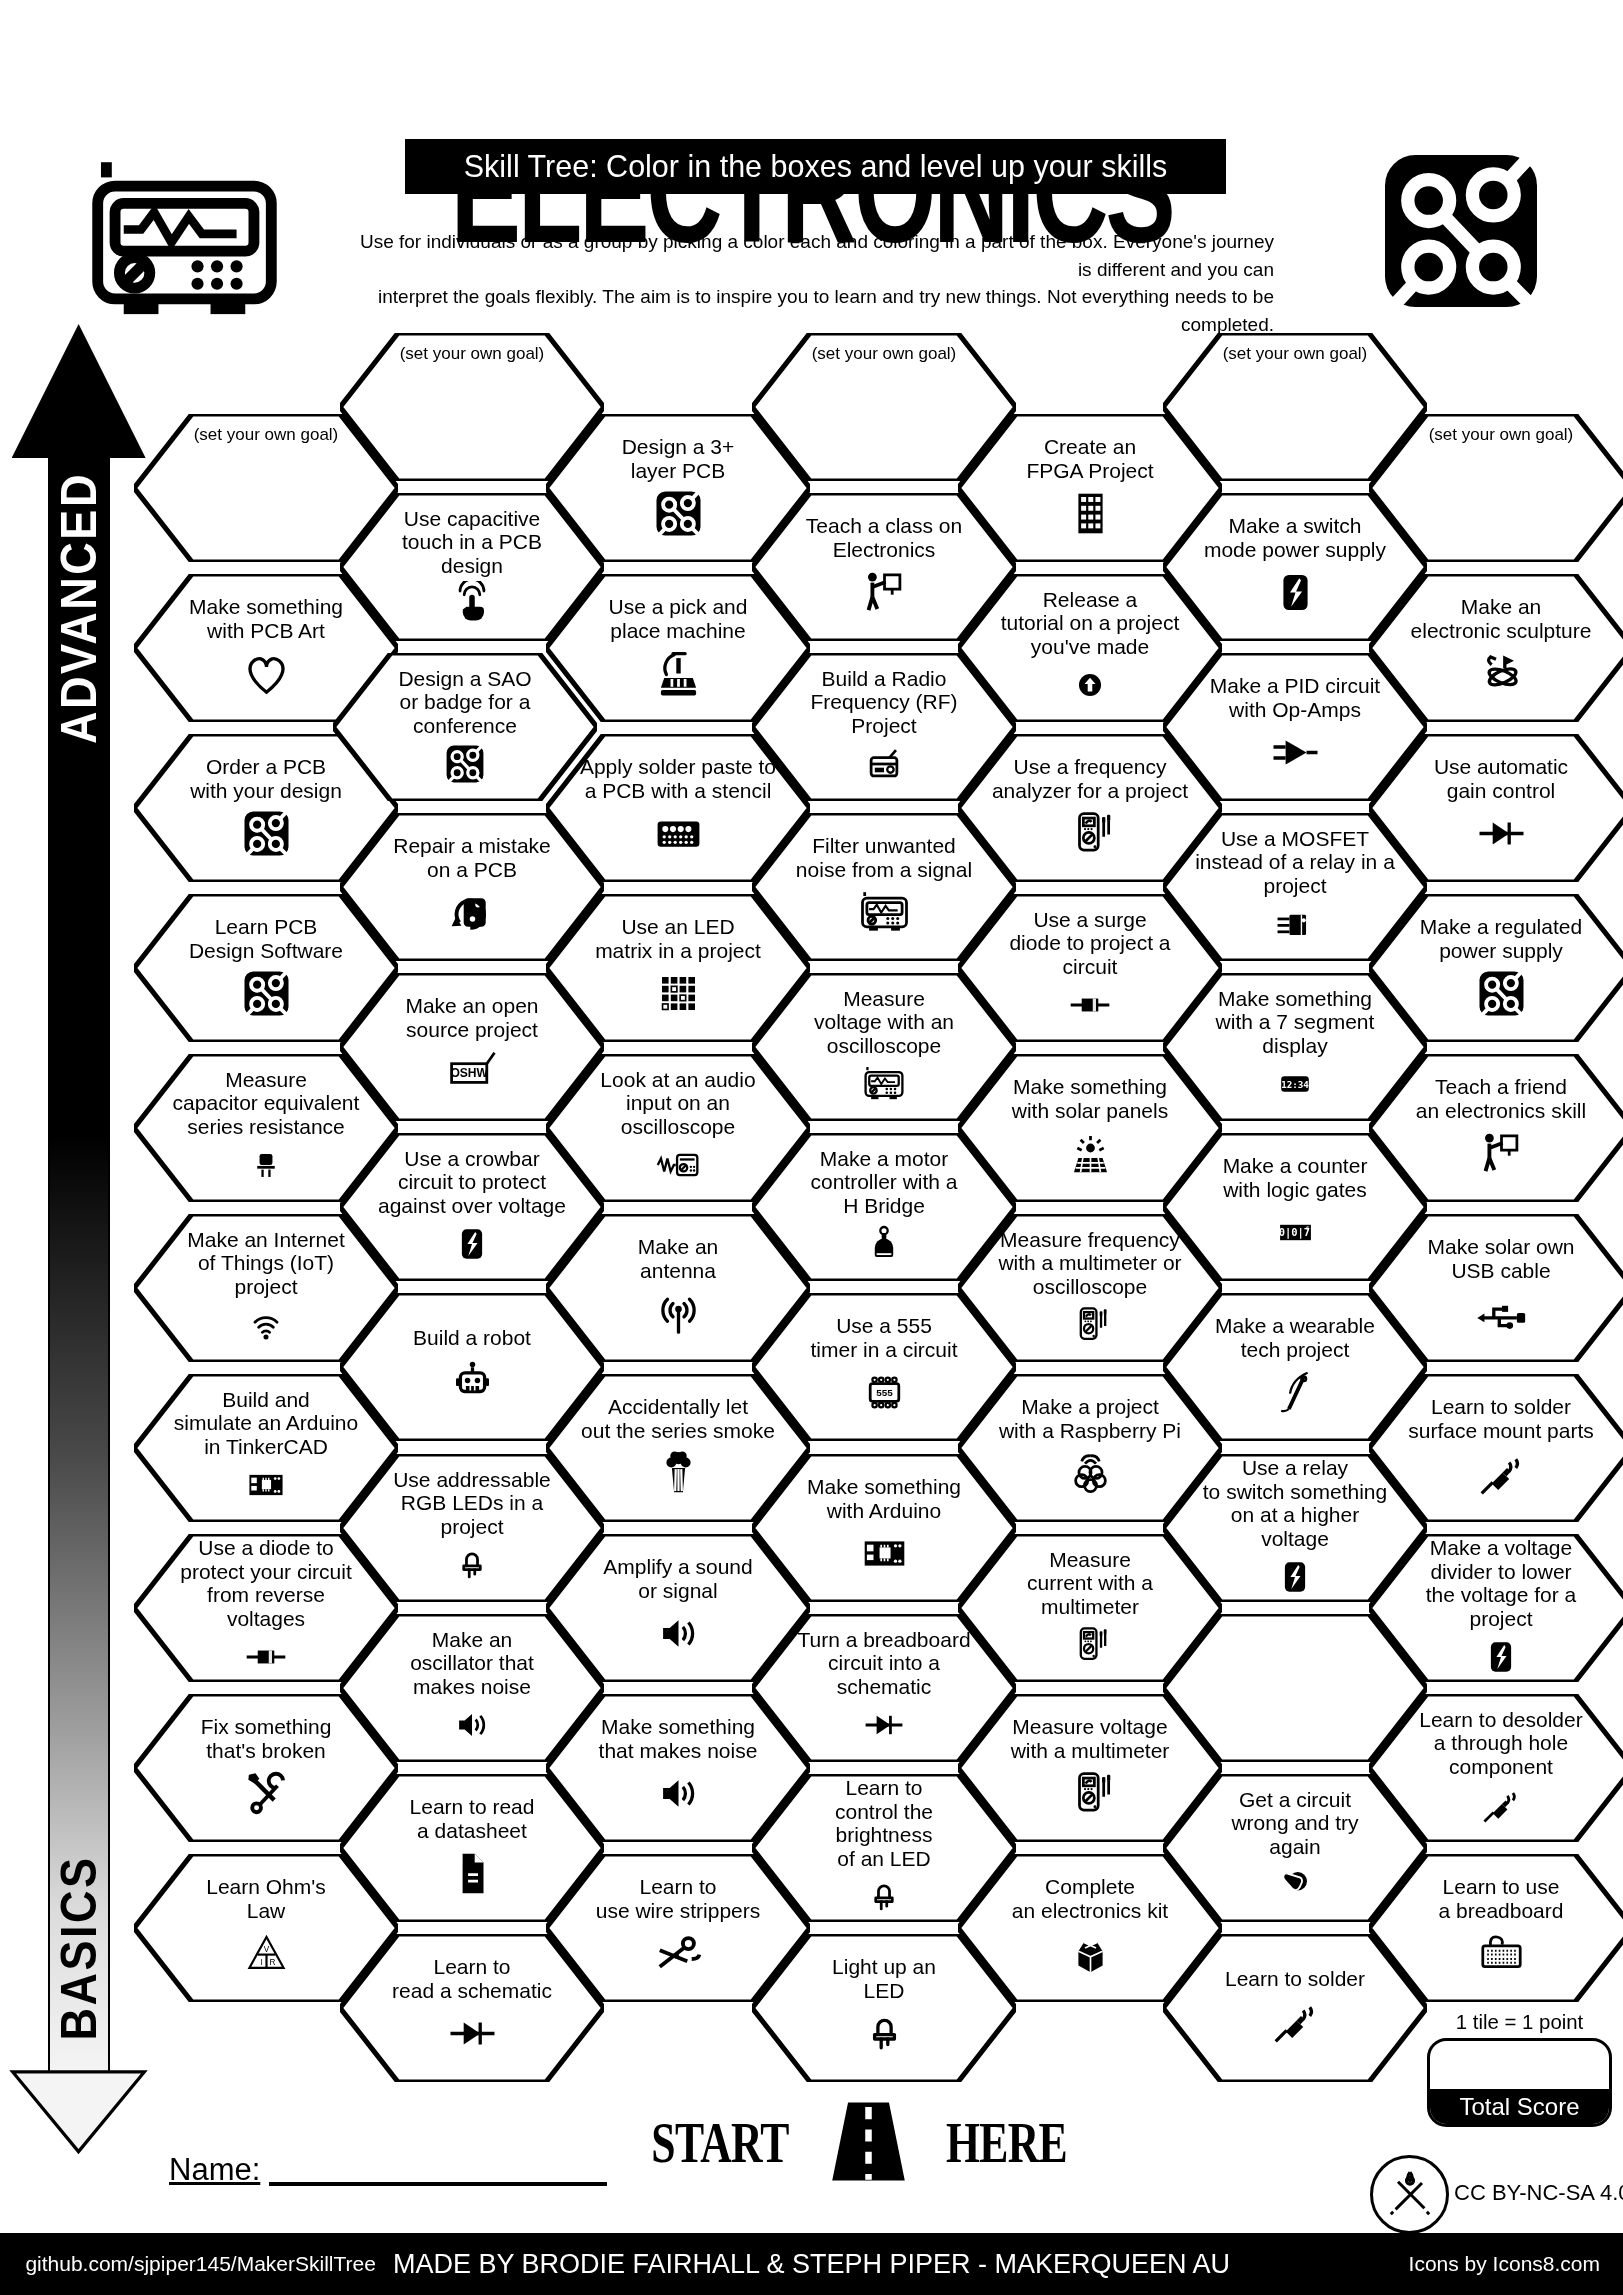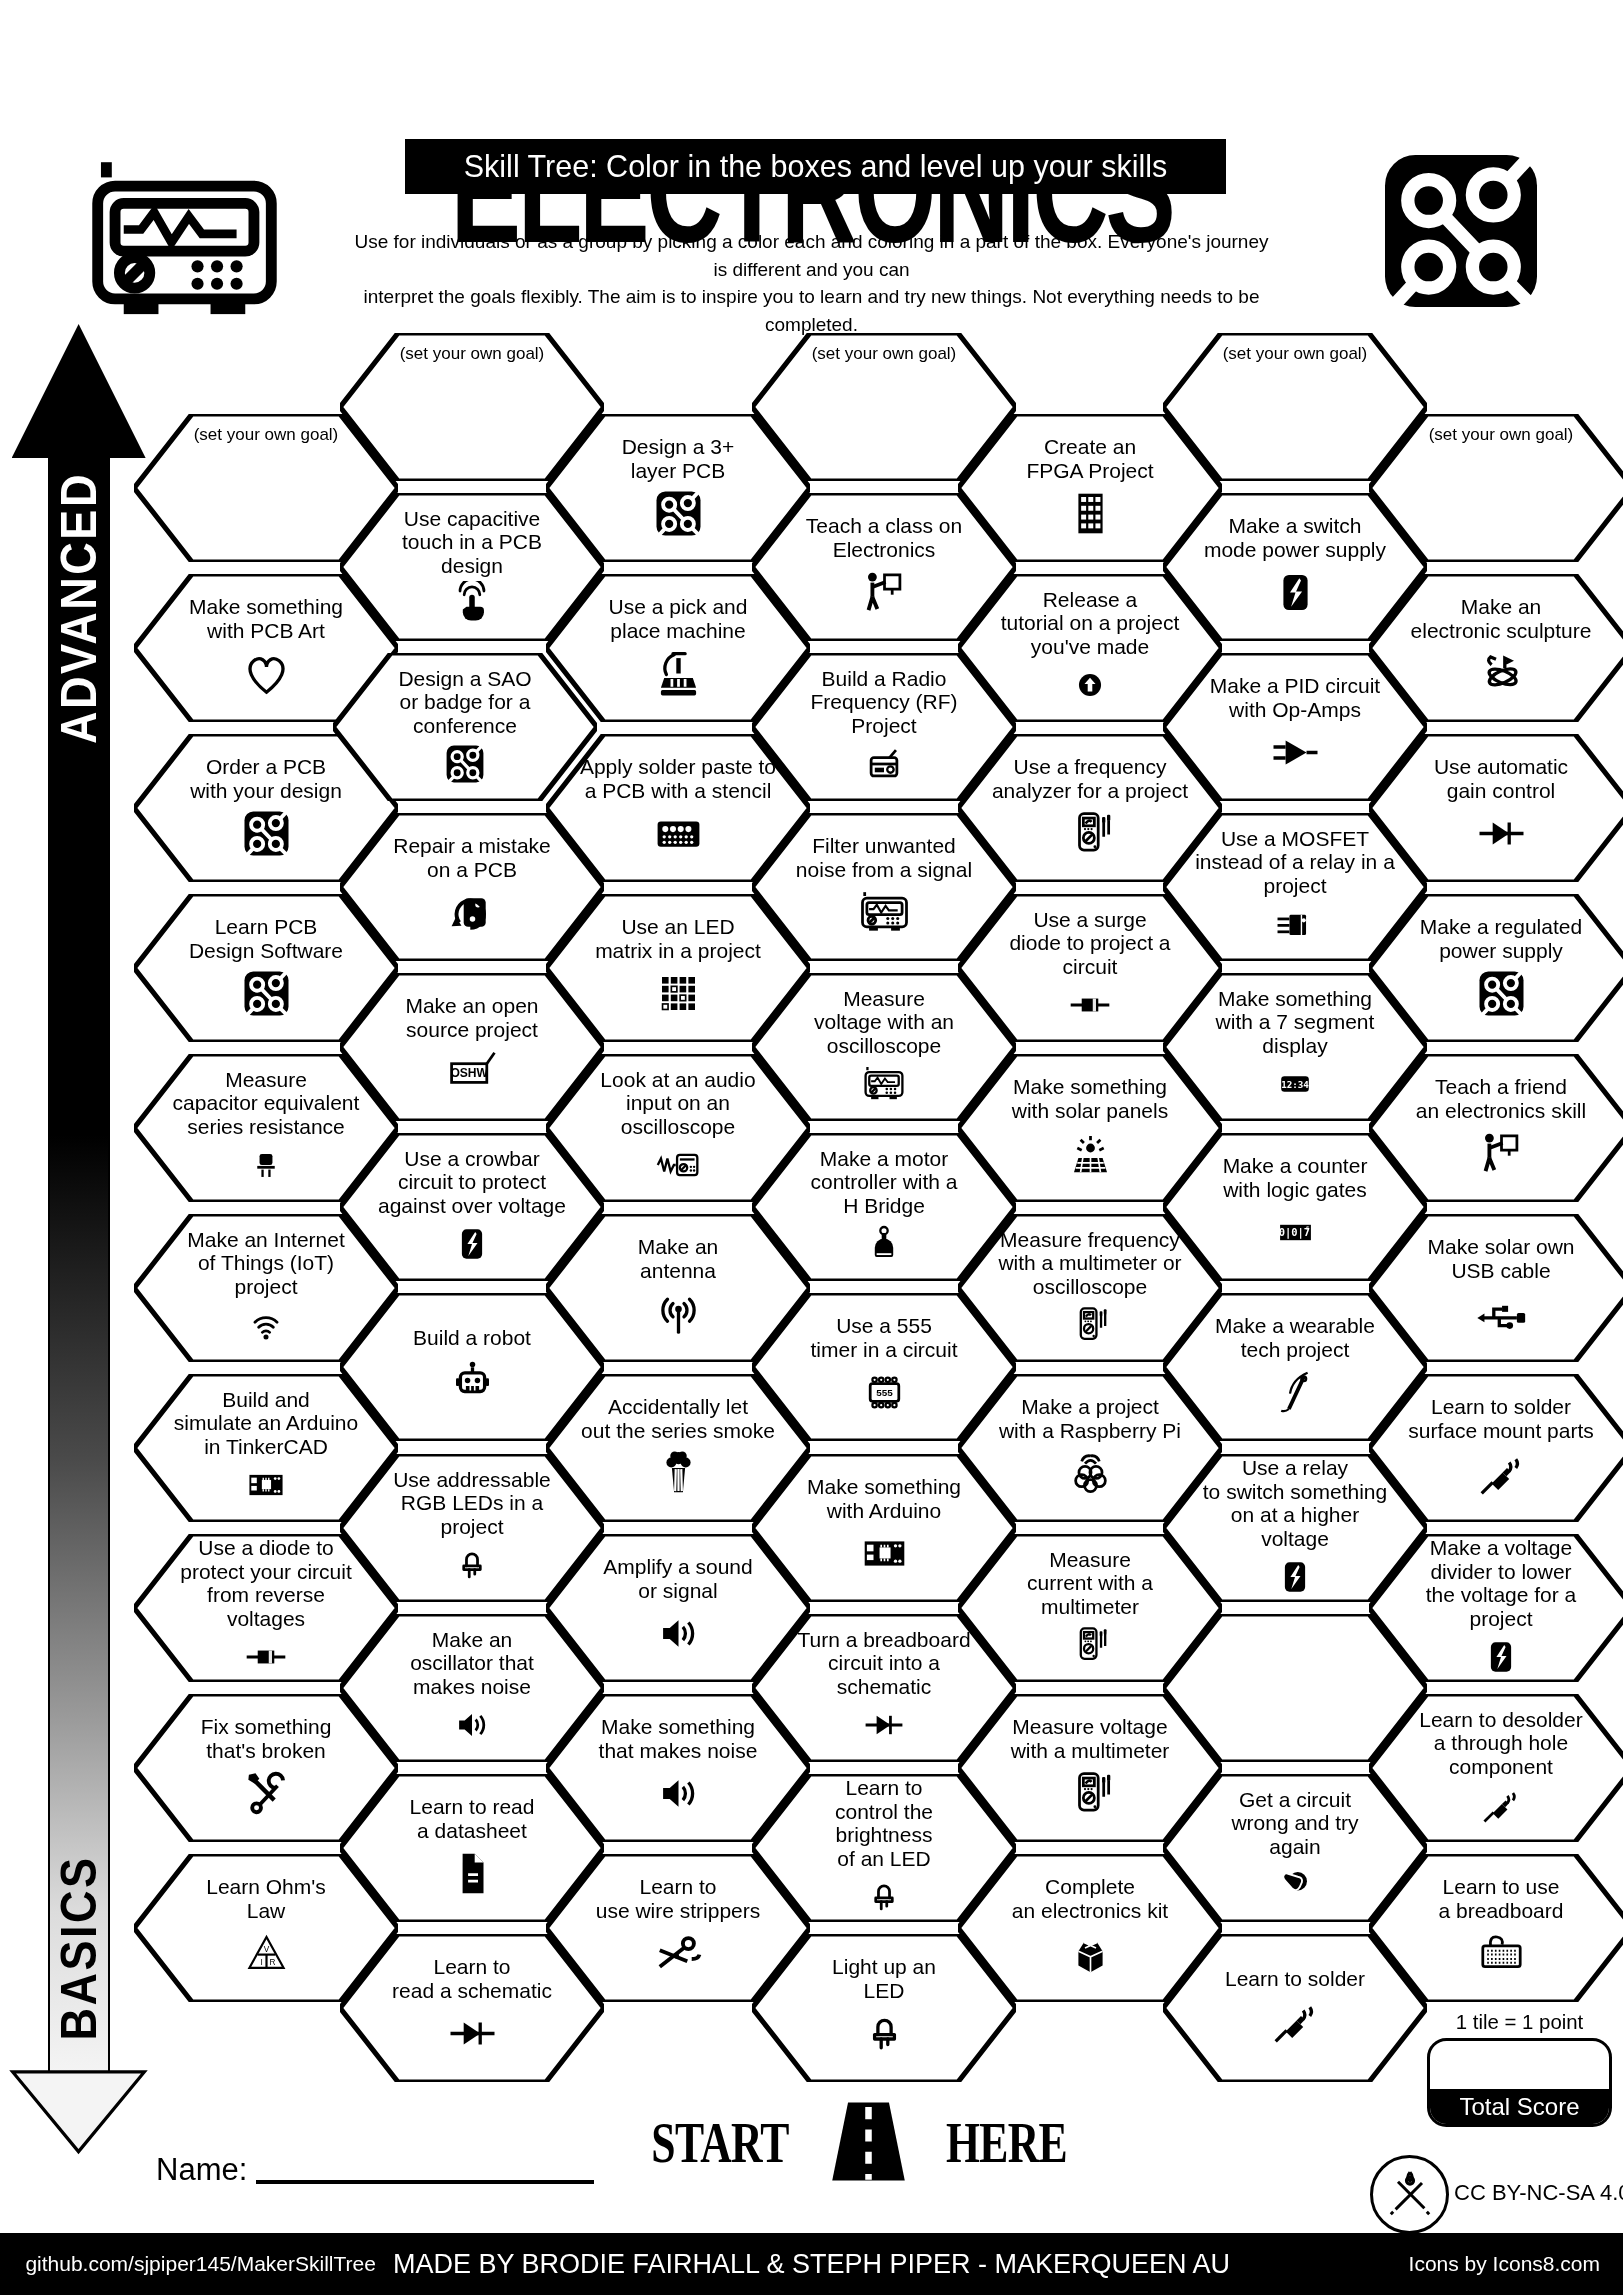--- a/index.html
+++ b/index.html
@@ -5,21 +5,21 @@
   html,body{margin:0;padding:0;background:#fff;}
   body{width:1623px;height:2295px;position:relative;overflow:hidden;
        font-family:"Liberation Sans",sans-serif;color:#000;}
   .abs{position:absolute;}
   
   .title{left:0;right:0;top:8.3px;text-align:center;font-size:147px;font-weight:bold;
          letter-spacing:-4.6px;transform:scaleX(0.72);transform-origin:50% 50%;white-space:nowrap;}
   .subtitle-bar{left:405px;top:139px;width:821px;height:55px;background:#000;
                 display:flex;align-items:center;justify-content:center;}
   .subtitle-bar span{color:#fff;font-size:30.5px;}
-  .desc{left:349px;top:209px;width:925px;text-align:center;font-size:19px;line-height:1.45;}
+  .desc{left:349px;top:209px;width:925px;text-align:right;font-size:19px;line-height:1.45;}
   .logo-box svg{display:block;}
   
   .axis-bar{left:48px;top:456px;width:62px;height:1617px;
             background:linear-gradient(180deg,#000 0%,#000 42%,#4a4a4a 62%,#9a9a9a 78%,#dcdcdc 90%,#f4f4f4 100%);
             border-left:2.8px solid #000;border-right:2.8px solid #000;box-sizing:border-box;}
   .axis-up{left:11.6px;top:324px;width:134px;height:134px;background:#000;
            clip-path:polygon(50% 0,100% 100%,0 100%);}
   .axis-label{width:0;height:0;}
   .axis-label > span{position:absolute;transform:translate(-50%,-50%) rotate(-90deg) scaleX(0.9);
            font-weight:bold;font-size:50px;letter-spacing:2.8px;white-space:nowrap;}
@@ -31,21 +31,21 @@
   .hex-content{position:absolute;left:32px;right:32px;top:4.6px;bottom:4.6px;
                display:flex;flex-direction:column;align-items:center;justify-content:center;gap:3.7px;}
   .hex-label{font-size:21px;line-height:1.12;text-align:center;white-space:pre-line;}
   .hex-icon svg{width:55px;height:55px;display:block;}
   .hex.lines3 .hex-icon svg{width:46px;height:46px;}
   .hex.goal .hex-content{justify-content:flex-start;padding-top:6.5px;}
   .hex.goal .hex-label{font-size:17px;}
   
   .start-row{left:650px;top:2095px;width:416px;display:flex;align-items:center;justify-content:center;gap:14px;font-family:Liberation Serif, serif;}
   .start-word{font-size:56px;font-weight:bold;letter-spacing:-0.9px;transform:scaleX(0.78);white-space:nowrap;}
-  .name-row{left:156px;top:2152px;display:flex;align-items:flex-start;}
+  .name-row{left:169px;top:2152px;display:flex;align-items:center;text-decoration:underline;}
   .name-label{font-size:31px;}
   .name-line{display:inline-block;width:338px;border-bottom:4.2px solid #000;height:28px;margin-left:8.3px;}
   .tile-note{left:1427px;top:2011px;width:185px;text-align:center;font-size:20.4px;}
   .score-box{left:1427px;top:2038px;width:185px;height:89px;border:3.2px solid #000;border-radius:19.4px;
              box-sizing:border-box;overflow:hidden;background:#fff;display:flex;flex-direction:column;}
   .score-fill{flex:1;}
   .score-bar{height:35px;background:#000;color:#fff;display:flex;align-items:center;justify-content:center;
              font-size:24px;}
   .cc-logo{left:1370px;top:2155px;width:79px;height:79px;border:3.2px solid #000;border-radius:50%;
            background:#fff;box-sizing:border-box;z-index:5;display:flex;align-items:center;justify-content:center;}

